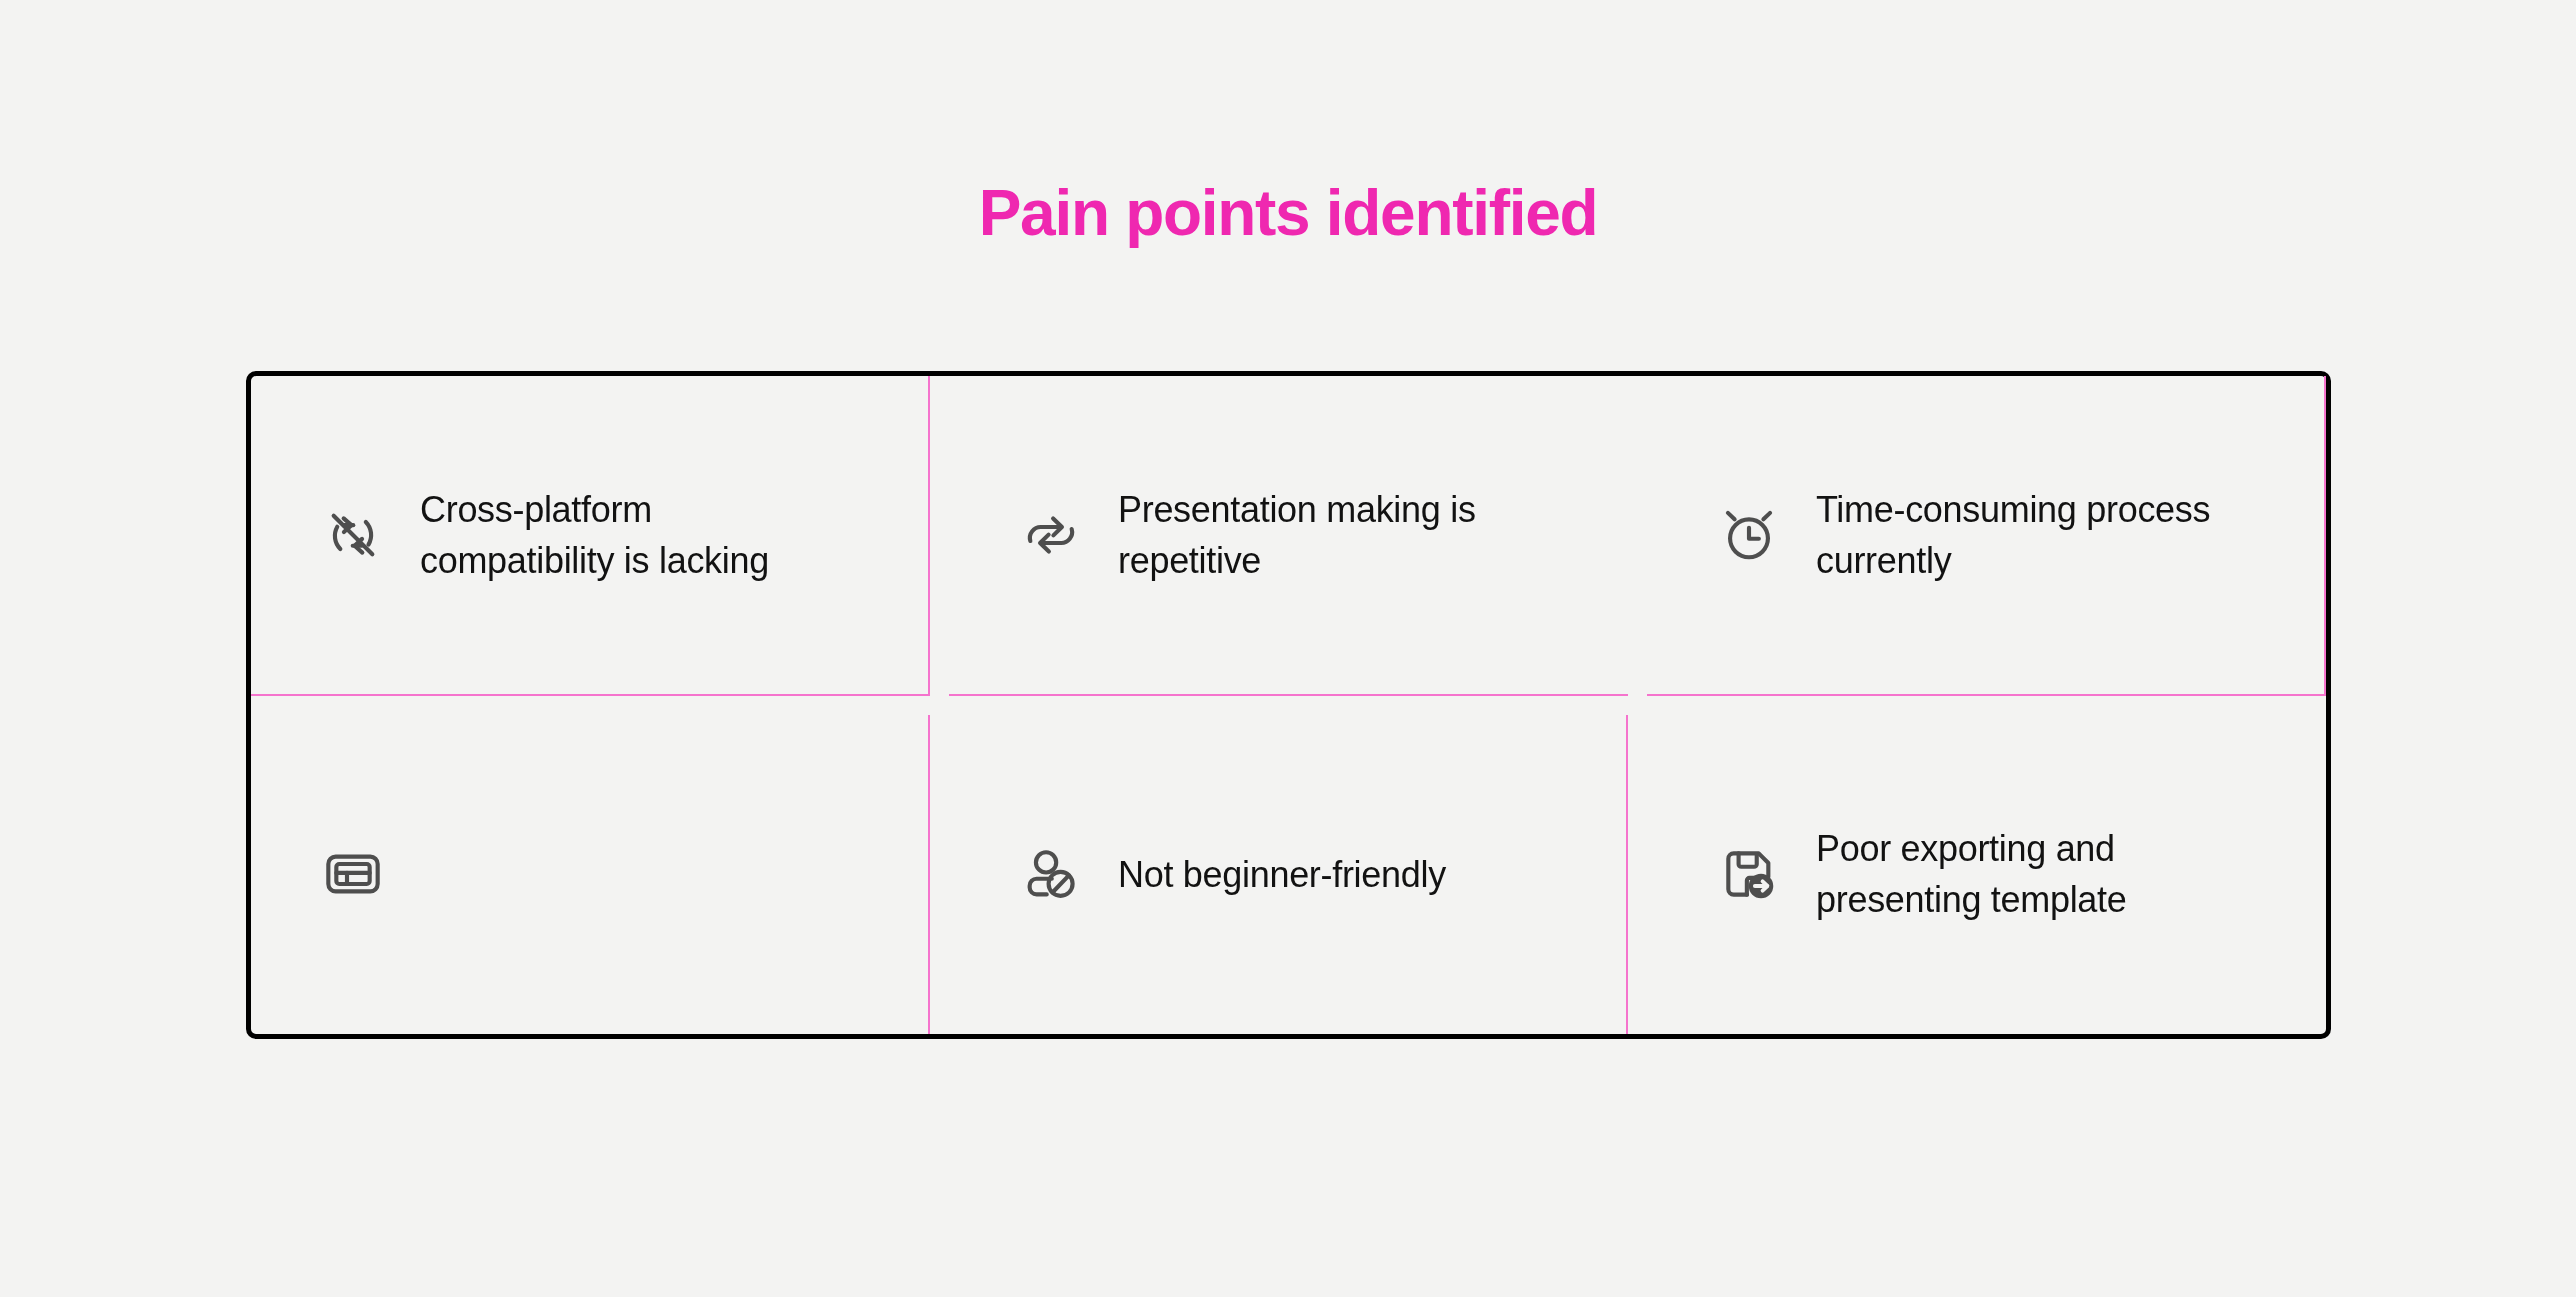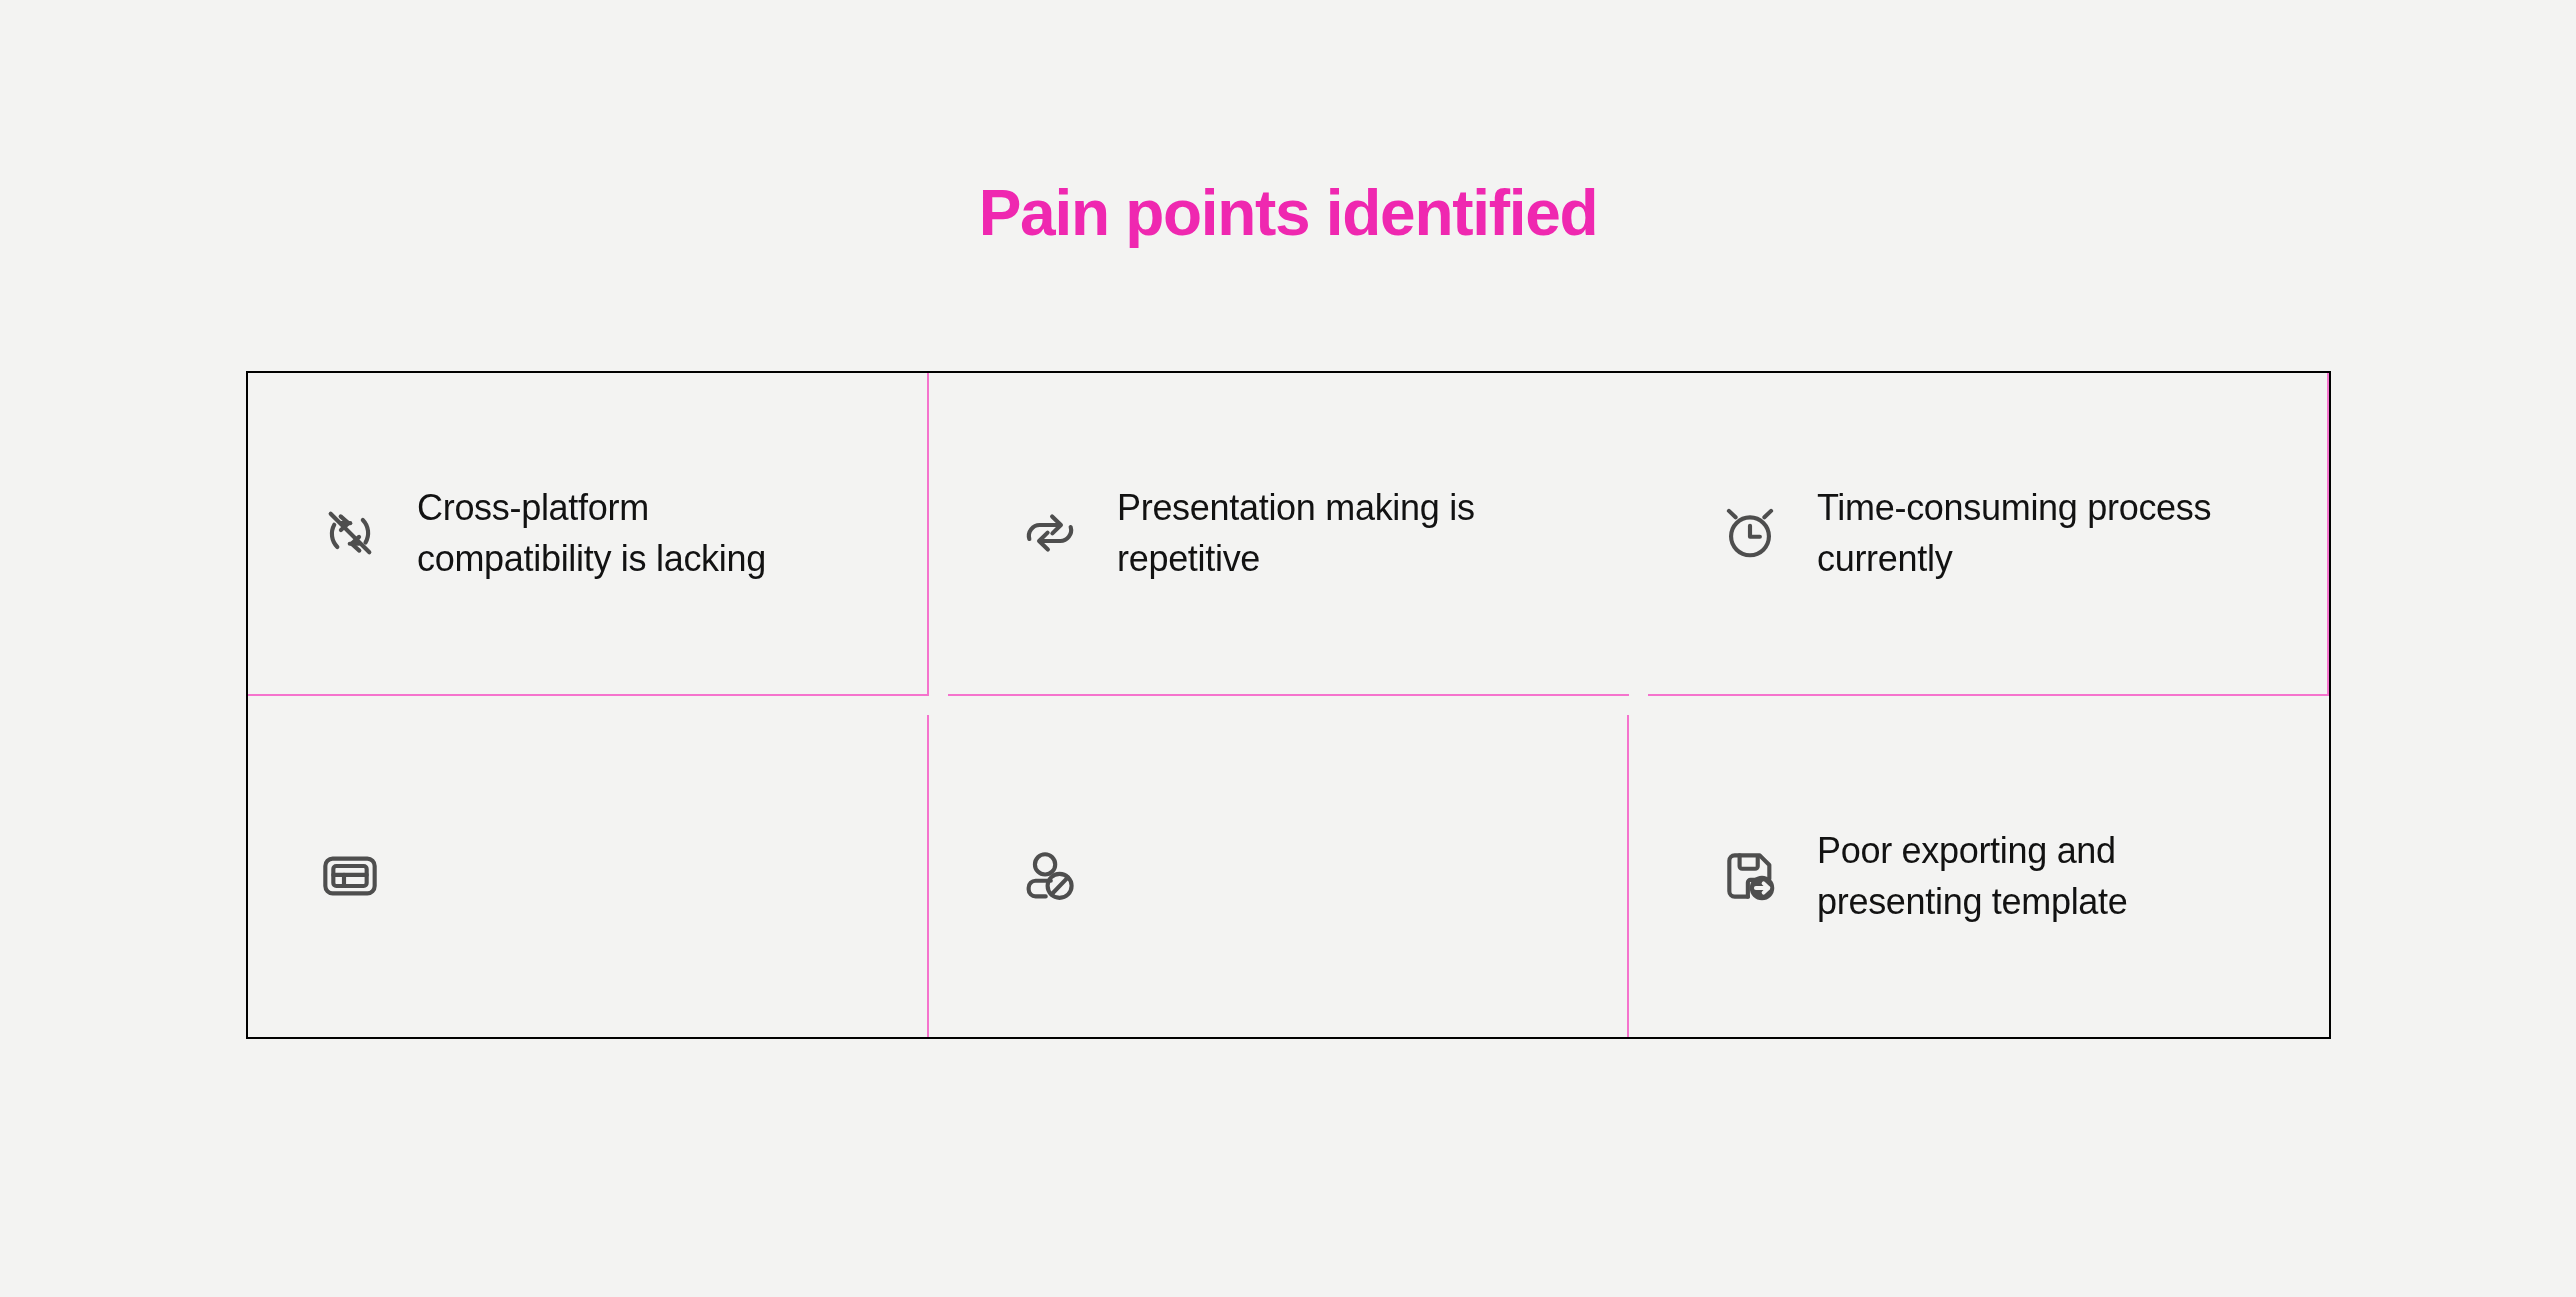--- a/index.html
+++ b/index.html
@@ -37,22 +37,22 @@
   }
 
   
   .grid {
     position: absolute;
     left: 246px;
     top: 371px;
     width: 2085px;
     height: 668px;
     box-sizing: border-box;
-    border: 2px solid #000000;
-    border-radius: 0;
+    border: 5px solid #000000;
+    border-radius: 10px;
     display: grid;
     grid-template-columns: repeat(3, 1fr);
     grid-template-rows: repeat(2, 1fr);
     gap: 19px;
   }
 
   .cell {
     position: relative;
     box-sizing: border-box;
     display: flex;
@@ -164,20 +164,21 @@
     <div class="cell col-2 row-2">
       <div class="cell-inner">
         <span class="cell-icon">
           <svg viewBox="0 0 48 48" fill="none" stroke="currentColor" stroke-width="3.1" stroke-linecap="round" stroke-linejoin="round">
             <circle cx="20.3" cy="15.3" r="7.6"></circle>
             <path d="M24.6 27.6H13.2A5.2 5.2 0 0 0 8 32.8v1.3a5.2 5.2 0 0 0 5.2 5.2h7.6"></path>
             <circle cx="31.2" cy="31.4" r="9"></circle>
             <path d="M25.1 37.9l12.3-12.9"></path>
           </svg>
         </span>
+        <span class="cell-label">Not beginner-friendly</span>
       </div>
     </div>
 
     <div class="cell col-3 row-2">
       <div class="cell-inner">
         <span class="cell-icon">
           <svg viewBox="0 0 48 48" fill="none" stroke="currentColor" stroke-width="3.1" stroke-linecap="round" stroke-linejoin="round">
             <path d="M38.5 26V15.8L31.3 8.5H12.5A4 4 0 0 0 8.5 12.5v23a4 4 0 0 0 4 4h10"></path>
             <path d="M16.2 8.5v8.1a2 2 0 0 0 2 2h9.6a2 2 0 0 0 2-2V9.6"></path>
             <path d="M22.4 39.5V28.9a2 2 0 0 1 2-2h7.2"></path>

